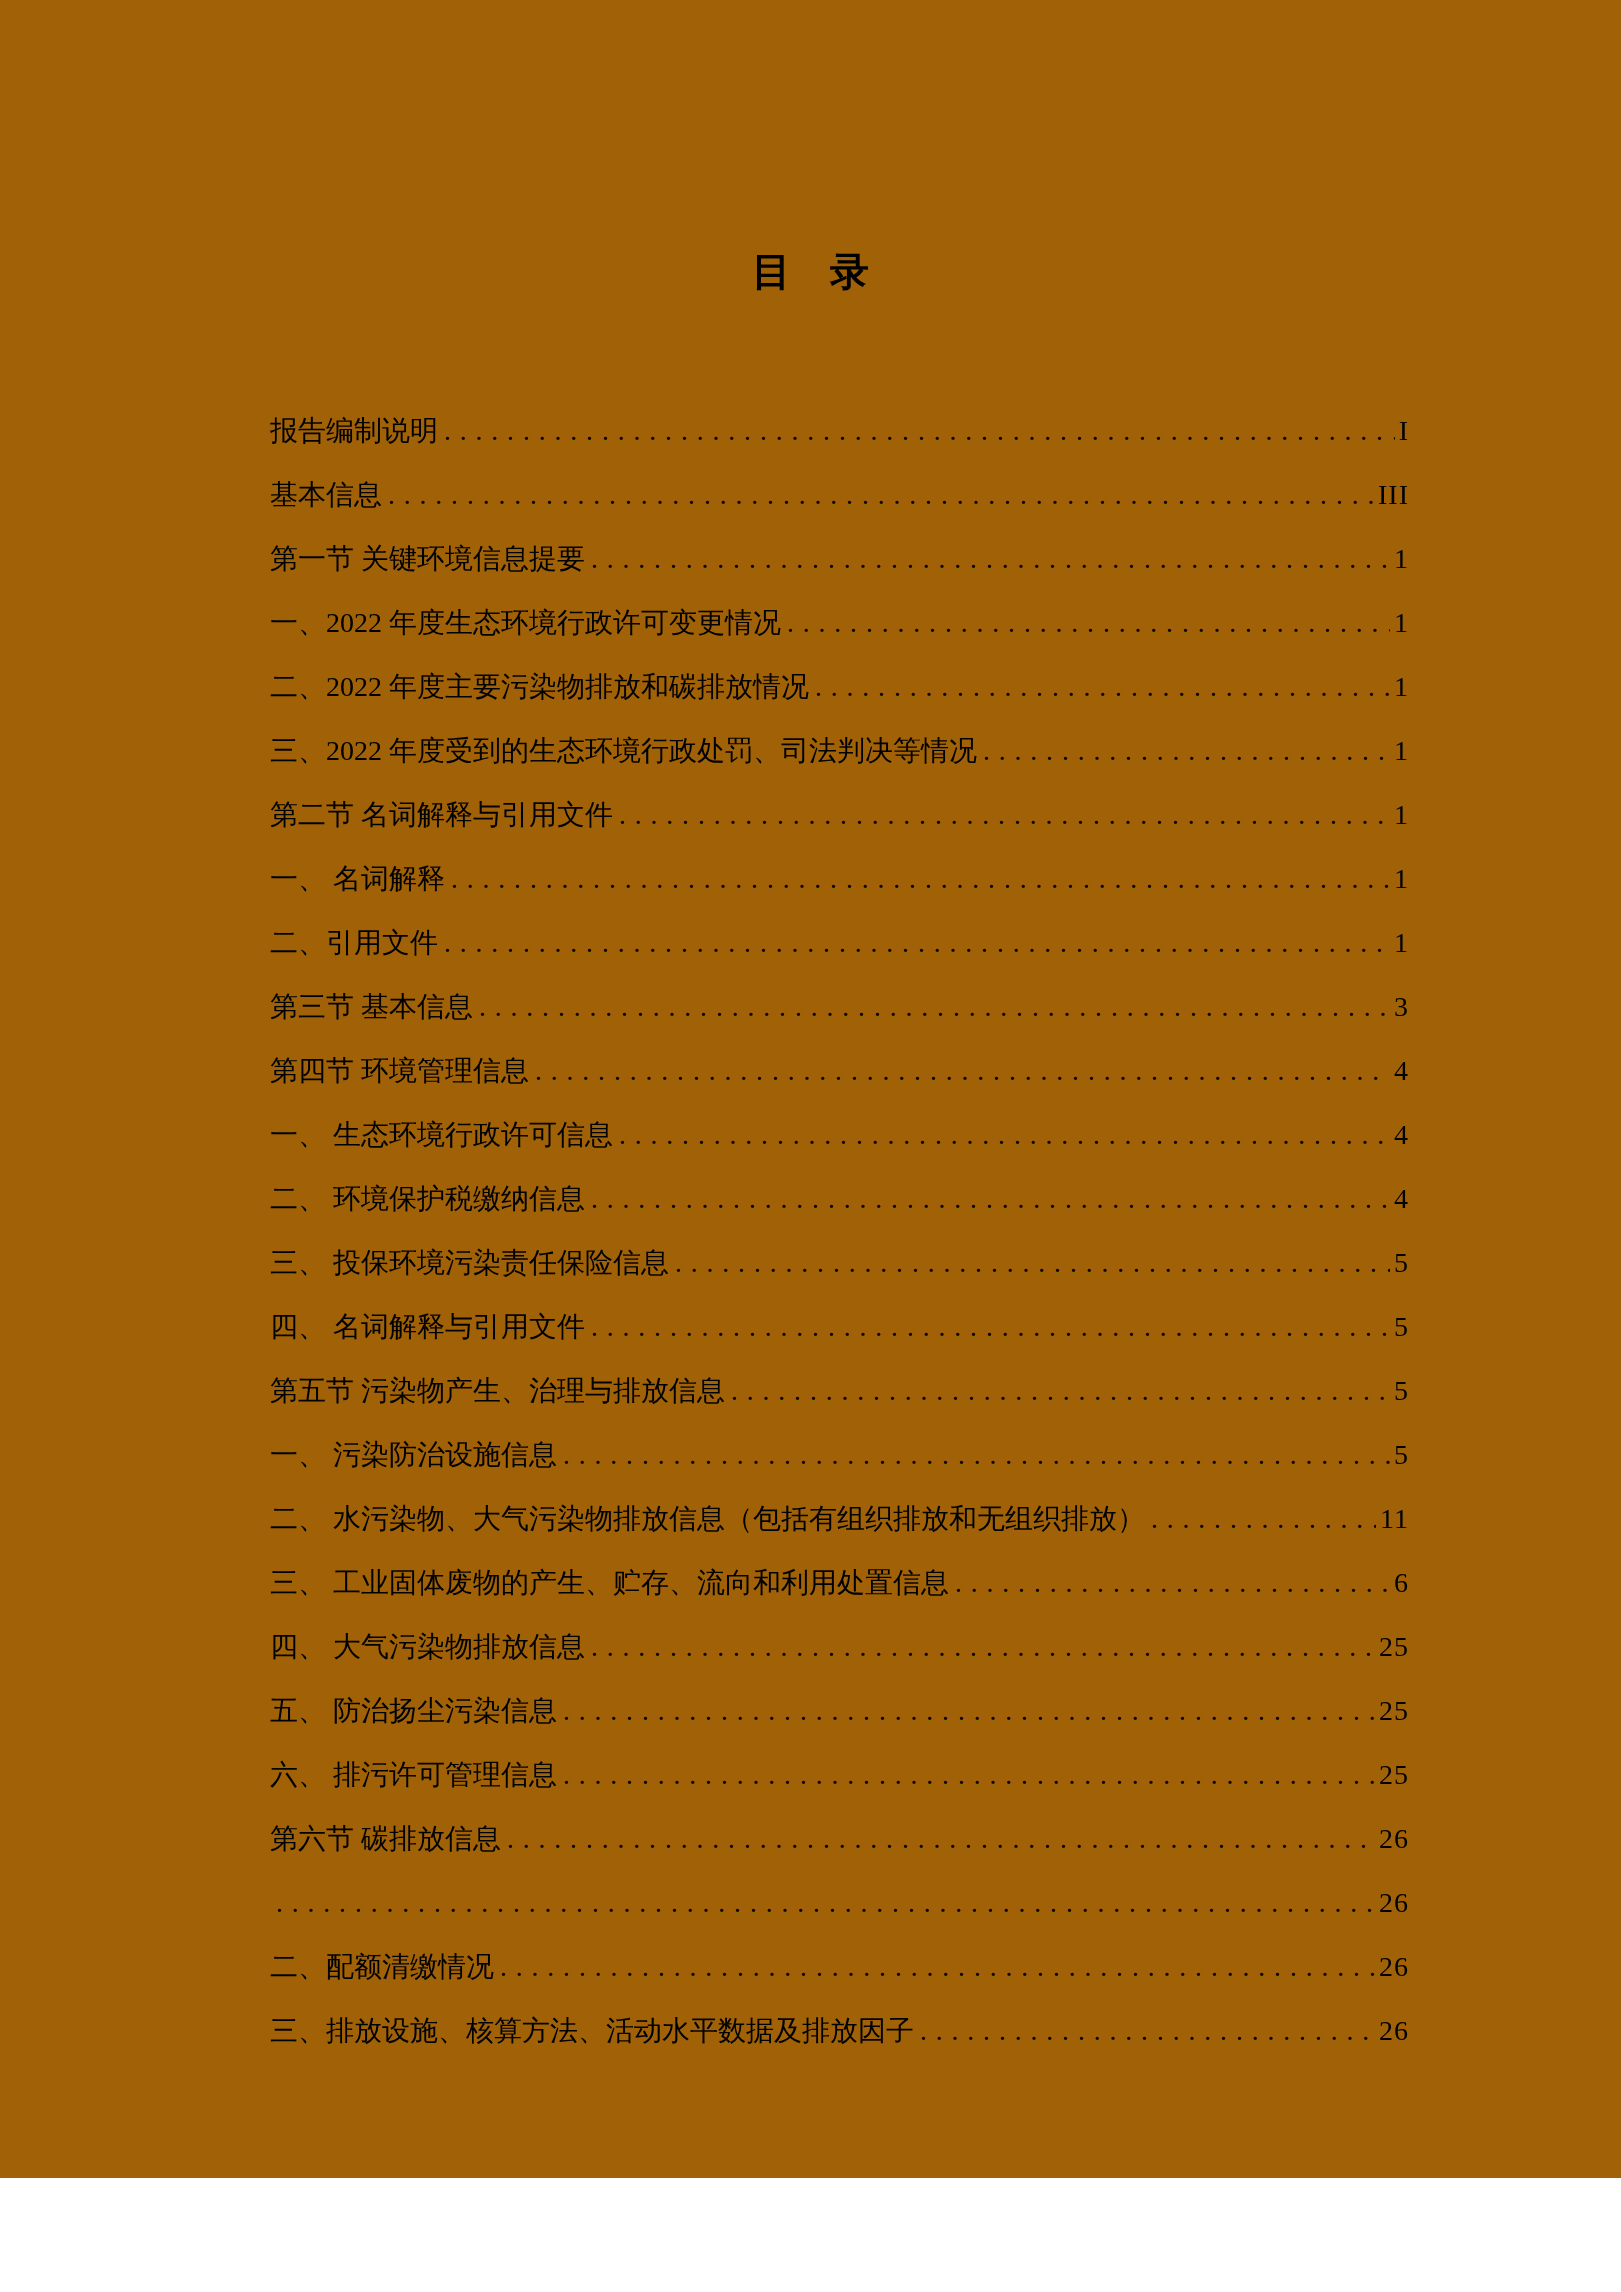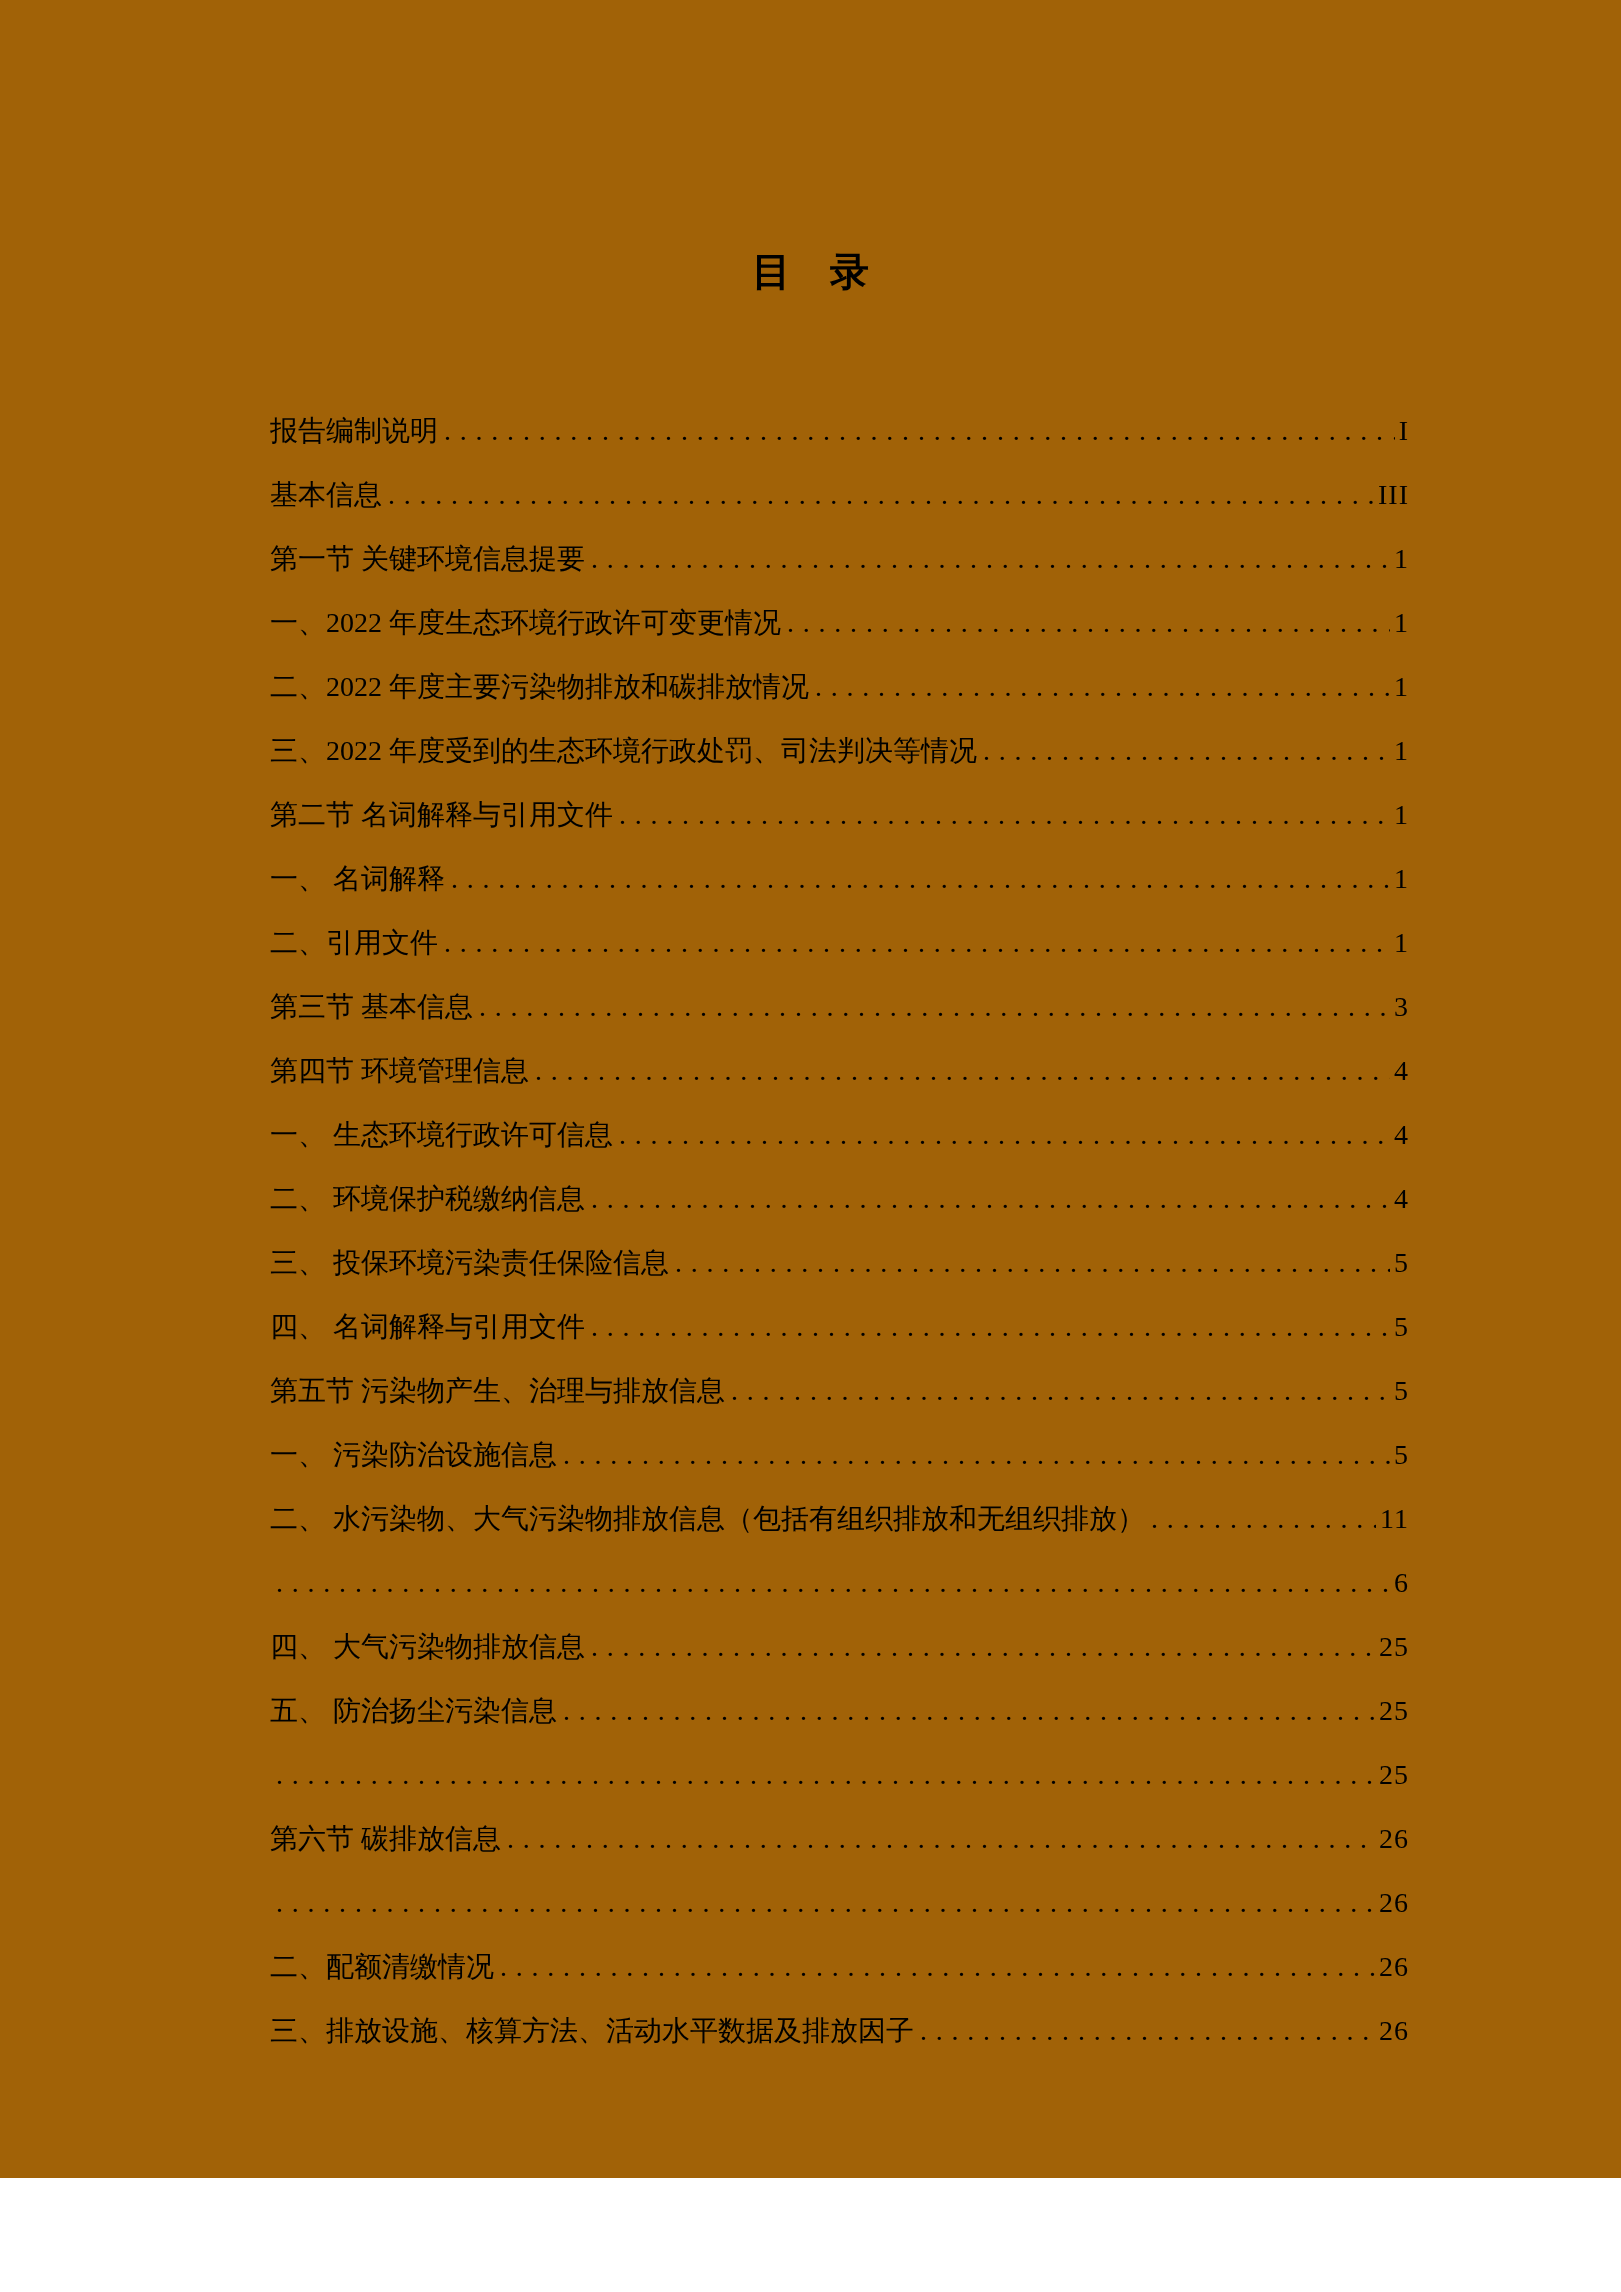--- a/index.html
+++ b/index.html
@@ -175,37 +175,39 @@
     <span class="toc-page">5</span>
   </li>
 
   <li class="toc-row">
     <span class="toc-label">二、 水污染物、大气污染物排放信息（包括有组织排放和无组织排放）</span>
     <span class="toc-dots">................................................................................................................................................................</span>
     <span class="toc-page">11</span>
   </li>
 
   <li class="toc-row">
+    <span class="toc-label">三、 工业固体废物的产生、贮存、流向和利用处置信息</span>
     <span class="toc-dots">................................................................................................................................................................</span>
     <span class="toc-page">6</span>
   </li>
 
   <li class="toc-row">
     <span class="toc-label">四、 大气污染物排放信息</span>
     <span class="toc-dots">................................................................................................................................................................</span>
     <span class="toc-page">25</span>
   </li>
 
   <li class="toc-row">
     <span class="toc-label">五、 防治扬尘污染信息</span>
     <span class="toc-dots">................................................................................................................................................................</span>
     <span class="toc-page">25</span>
   </li>
 
   <li class="toc-row">
+    <span class="toc-label">六、 排污许可管理信息</span>
     <span class="toc-dots">................................................................................................................................................................</span>
     <span class="toc-page">25</span>
   </li>
 
   <li class="toc-row">
     <span class="toc-label">第六节 碳排放信息</span>
     <span class="toc-dots">................................................................................................................................................................</span>
     <span class="toc-page">26</span>
   </li>
 

